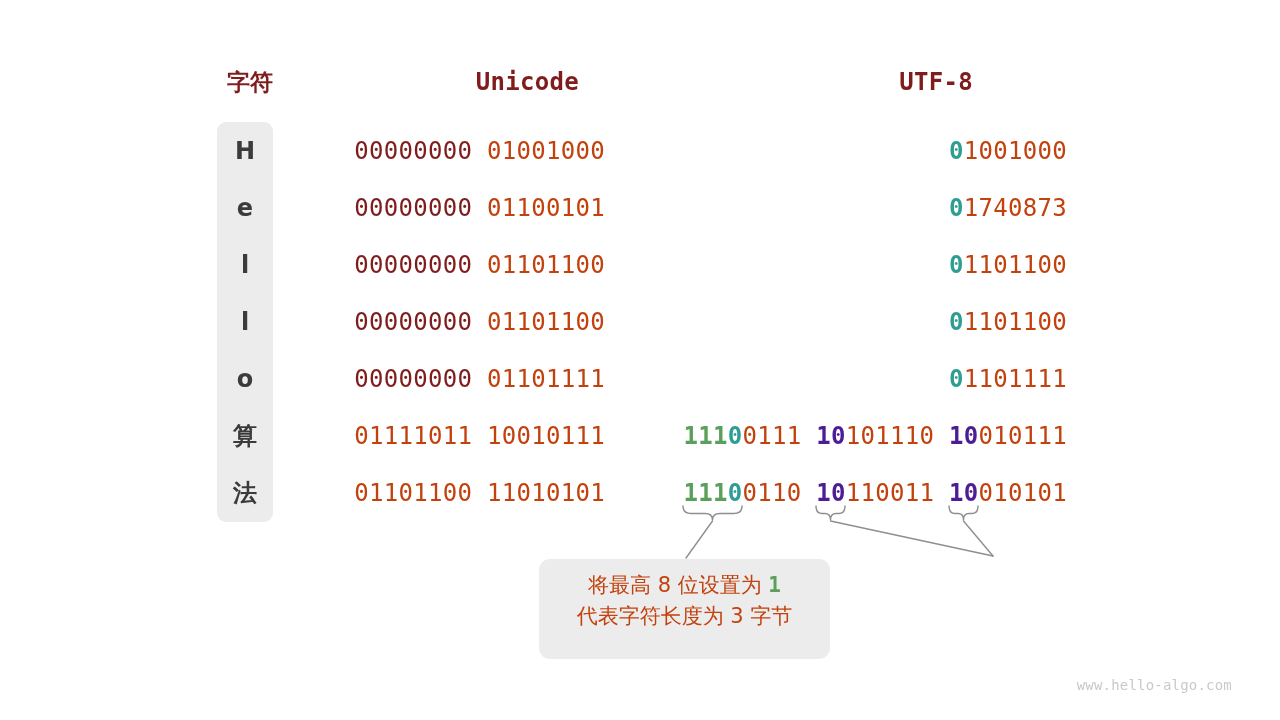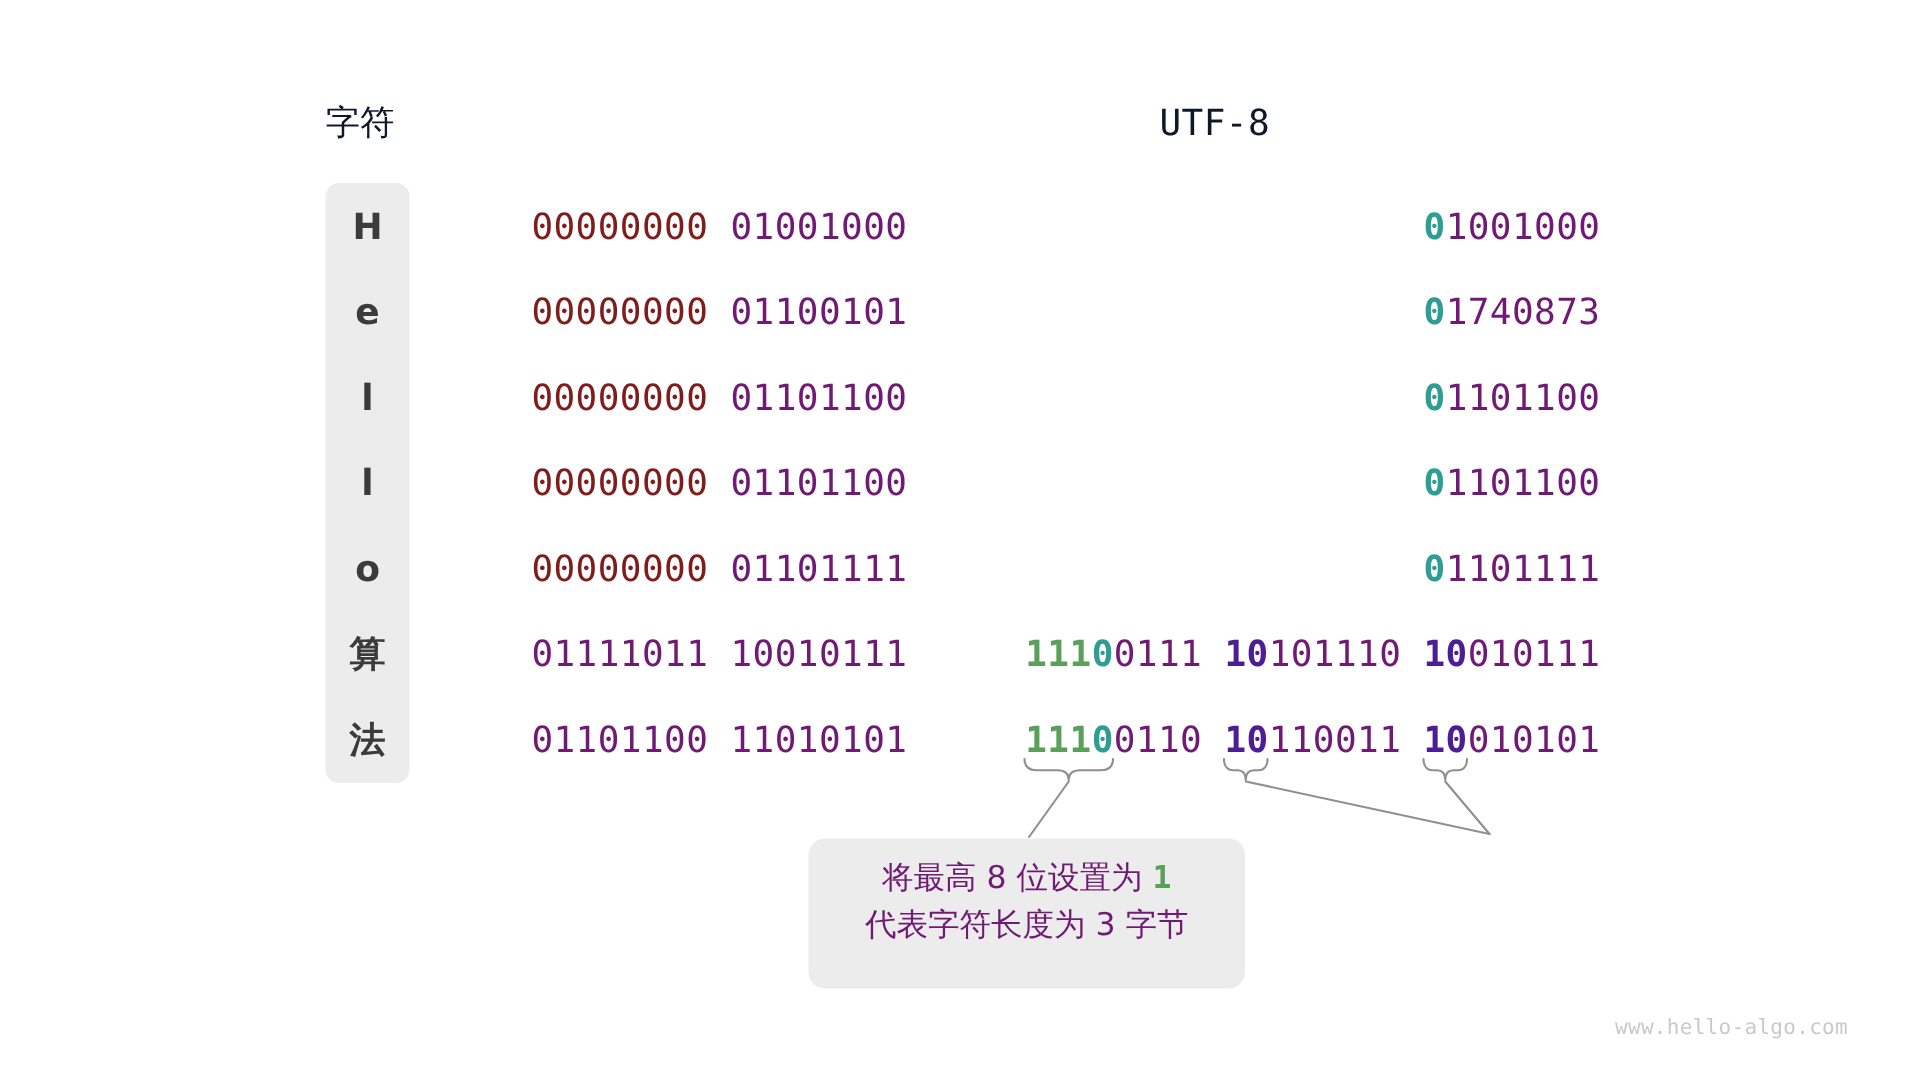--- a/index.html
+++ b/index.html
@@ -6,21 +6,21 @@
   .canvas{
     position:relative;width:1280px;height:720px;background:#ffffff;
     overflow:hidden;
     font-family:"DejaVu Sans","Liberation Sans",sans-serif;
   }
   .mono{font-family:"DejaVu Sans Mono","Liberation Mono",monospace;}
 
   
   .col-header{
     position:absolute;top:67px;height:30px;line-height:30px;
-    text-align:left;font-weight:400;color:#0f172a;
+    text-align:right;font-weight:700;color:#7f1d1d;
   }
   #hdr-char{left:217px;width:56px;font-size:23px;}
   #hdr-unicode{left:379px;width:200px;font-size:24px;letter-spacing:0.3px;}
   #hdr-utf8{left:773px;width:200px;font-size:24px;letter-spacing:0.3px;}
 
   
   .char-col{
     position:absolute;left:217px;top:122px;width:56px;height:400px;
     background:#ECECEC;border-radius:9px;
     display:flex;flex-direction:column;
@@ -32,21 +32,21 @@
 
   
   .bin-row{
     position:absolute;height:28px;line-height:28px;white-space:pre;
     font-family:"DejaVu Sans Mono","Liberation Mono",monospace;
     font-size:24px;letter-spacing:0.3px;text-align:right;
   }
   .bin-unicode{right:675px;}
   .bin-utf8{right:213px;}
 
-  .c-dark{color:#701a75;}
+  .c-dark{color:#c2410c;}
   .c-gray{color:#7f1d1d;}
   .c-green{color:#5AA05A;font-weight:700;}
   .c-teal{color:#2E9D92;font-weight:700;}
   .c-blue{color:#4c1d95;font-weight:700;}
 
   
   .annot-svg{position:absolute;left:0;top:0;width:1280px;height:720px;pointer-events:none;}
   .annot-stroke{stroke:#8F8F8F;stroke-width:1.4;fill:none;stroke-linecap:round;stroke-linejoin:round;}
 
   
@@ -67,20 +67,21 @@
     font-family:"DejaVu Sans Mono","Liberation Mono",monospace;
     font-size:14px;letter-spacing:0.2px;color:#C9C9C9;text-align:center;
   }
 </style>
 </head>
 <body>
 
 <div class="canvas">
 
   <div class="col-header" id="hdr-char">字符</div>
+  <div class="col-header mono" id="hdr-unicode">Unicode</div>
   <div class="col-header mono" id="hdr-utf8">UTF-8</div>
 
   <div class="char-col" id="char-column">
       <div class="char-cell">H</div>
       <div class="char-cell">e</div>
       <div class="char-cell">l</div>
       <div class="char-cell">l</div>
       <div class="char-cell">o</div>
       <div class="char-cell">算</div>
       <div class="char-cell">法</div>

